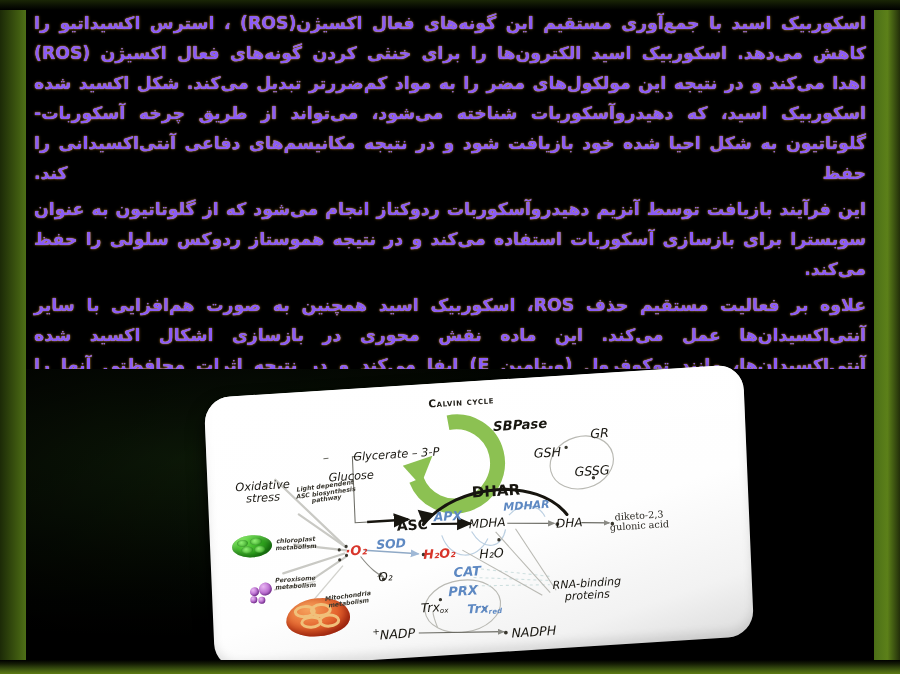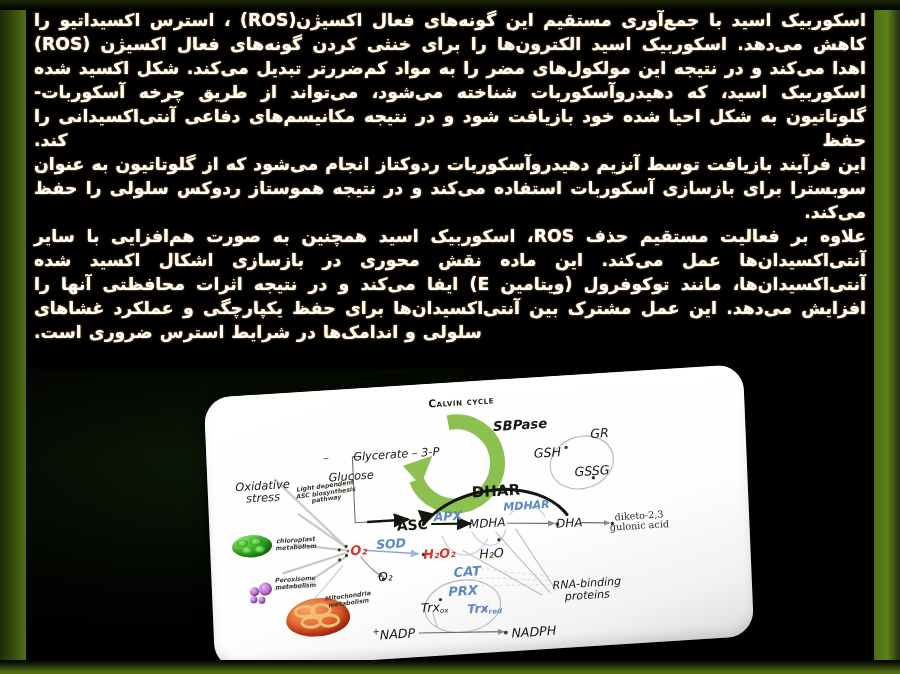--- a/index.html
+++ b/index.html
@@ -50,35 +50,35 @@
   
   .text-block {
     position: absolute;
     left: 8px; top: 2px;
     width: 832px;
     direction: rtl;
     text-align: justify;
     text-align-last: justify;
   }
   .para {
-    color: #ffffff;
+    color: #8b5cf6;
     font-size: 17.3px;
-    line-height: 24px;
+    line-height: 30px;
     font-weight: 700;
     direction: rtl;
     text-align: justify;
     text-align-last: justify;
     text-shadow:
        0 0 1px #ffd27a,
        0 0 3px rgba(232,146,43,.55);
     letter-spacing: 0px;
     word-spacing: 1px;
   }
   .para.last { text-align-last: left; }
-  .para + .para { margin-top: 0px; }
+  .para + .para { margin-top: 6px; }
 
   
   .photo {
     position: absolute;
     left: 0px; top: 363px;
     width: 848px; height: 297px;
     background:
       radial-gradient(ellipse 70% 60% at 18% 30%, #0d1a08 0%, #050a03 60%, #000 100%),
       repeating-linear-gradient(118deg, #081204 0px, #040803 3px, #0a1505 6px, #030602 9px),
       repeating-linear-gradient(22deg, rgba(20,45,12,.50) 0px, rgba(2,6,2,.5) 4px, rgba(14,34,9,.45) 8px),

